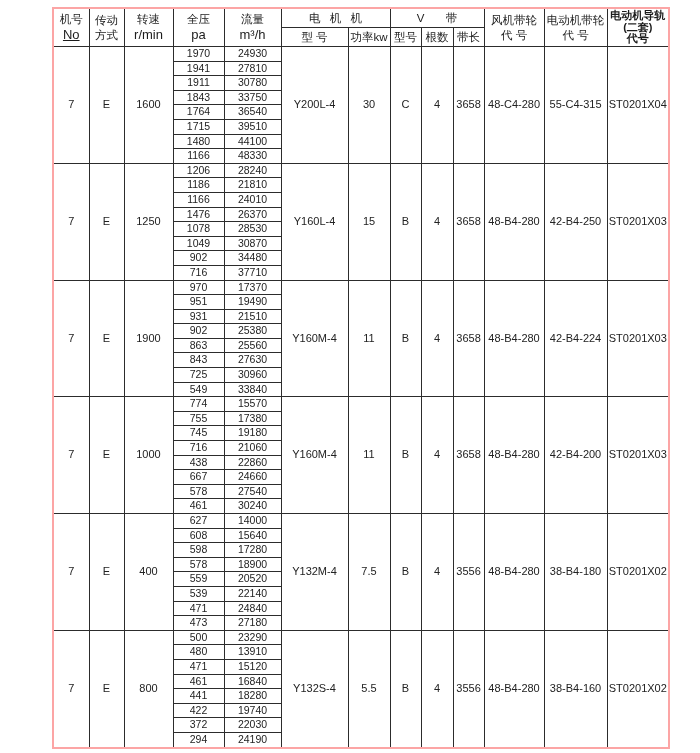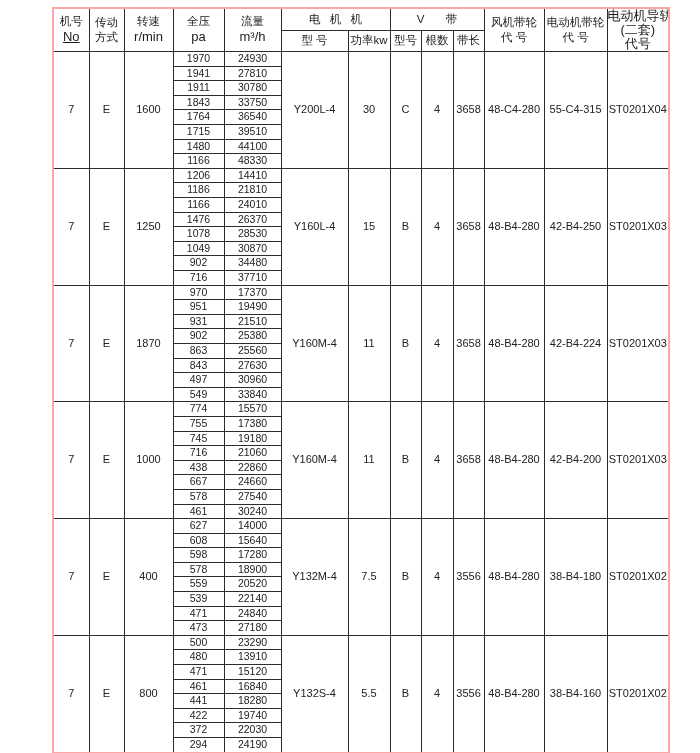--- a/index.html
+++ b/index.html
@@ -27,21 +27,21 @@
     font-weight: normal;
     padding: 0;
     overflow: hidden;
     white-space: nowrap;
   }
   .spec-table thead th { height: 18px; font-size: 11.5px; }
   .spec-table thead .h2 { line-height: 1.3; }
   .spec-table thead .h2 .l1 { display: block; font-size: 11.5px; }
   .spec-table thead .h2 .l2 { display: block; font-size: 13px; }
   .spec-table thead .h3 { line-height: 1.08; }
-  .spec-table thead .h3 span { display: block; font-size: 13px; }
+  .spec-table thead .h3 span { display: block; font-size: 11px; font-weight: bold; }
   .no-label { text-decoration: underline; text-underline-offset: 1px; }
   .grp-motor { word-spacing: 6px; margin-top: 16px; }
   .grp-vbelt { word-spacing: 18px; margin-left: 32px; }
   .spec-table tbody td {
     height: 13.6px;
     font-size: 10.5px;
     line-height: 13.6px;
     color: #222222;
   }
   .spec-table tbody td.merged { font-size: 11px; }
@@ -154,21 +154,21 @@
         </tr>
         <tr>
           <td>1166</td>
           <td>48330</td>
         </tr>
         <tr>
           <td rowspan="8" class="merged">7</td>
           <td rowspan="8" class="merged">E</td>
           <td rowspan="8" class="merged">1250</td>
           <td>1206</td>
-          <td>14410</td>
+          <td>28240</td>
           <td rowspan="8" class="merged">Y160L-4</td>
           <td rowspan="8" class="merged">15</td>
           <td rowspan="8" class="merged">B</td>
           <td rowspan="8" class="merged">4</td>
           <td rowspan="8" class="merged">3658</td>
           <td rowspan="8" class="merged">48-B4-280</td>
           <td rowspan="8" class="merged">42-B4-250</td>
           <td rowspan="8" class="merged">ST0201X03</td>
         </tr>
         <tr>
@@ -195,21 +195,21 @@
           <td>902</td>
           <td>34480</td>
         </tr>
         <tr>
           <td>716</td>
           <td>37710</td>
         </tr>
         <tr>
           <td rowspan="8" class="merged">7</td>
           <td rowspan="8" class="merged">E</td>
-          <td rowspan="8" class="merged">1870</td>
+          <td rowspan="8" class="merged">1900</td>
           <td>970</td>
           <td>17370</td>
           <td rowspan="8" class="merged">Y160M-4</td>
           <td rowspan="8" class="merged">11</td>
           <td rowspan="8" class="merged">B</td>
           <td rowspan="8" class="merged">4</td>
           <td rowspan="8" class="merged">3658</td>
           <td rowspan="8" class="merged">48-B4-280</td>
           <td rowspan="8" class="merged">42-B4-224</td>
           <td rowspan="8" class="merged">ST0201X03</td>
@@ -228,21 +228,21 @@
         </tr>
         <tr>
           <td>863</td>
           <td>25560</td>
         </tr>
         <tr>
           <td>843</td>
           <td>27630</td>
         </tr>
         <tr>
-          <td>497</td>
+          <td>725</td>
           <td>30960</td>
         </tr>
         <tr>
           <td>549</td>
           <td>33840</td>
         </tr>
         <tr>
           <td rowspan="8" class="merged">7</td>
           <td rowspan="8" class="merged">E</td>
           <td rowspan="8" class="merged">1000</td>

